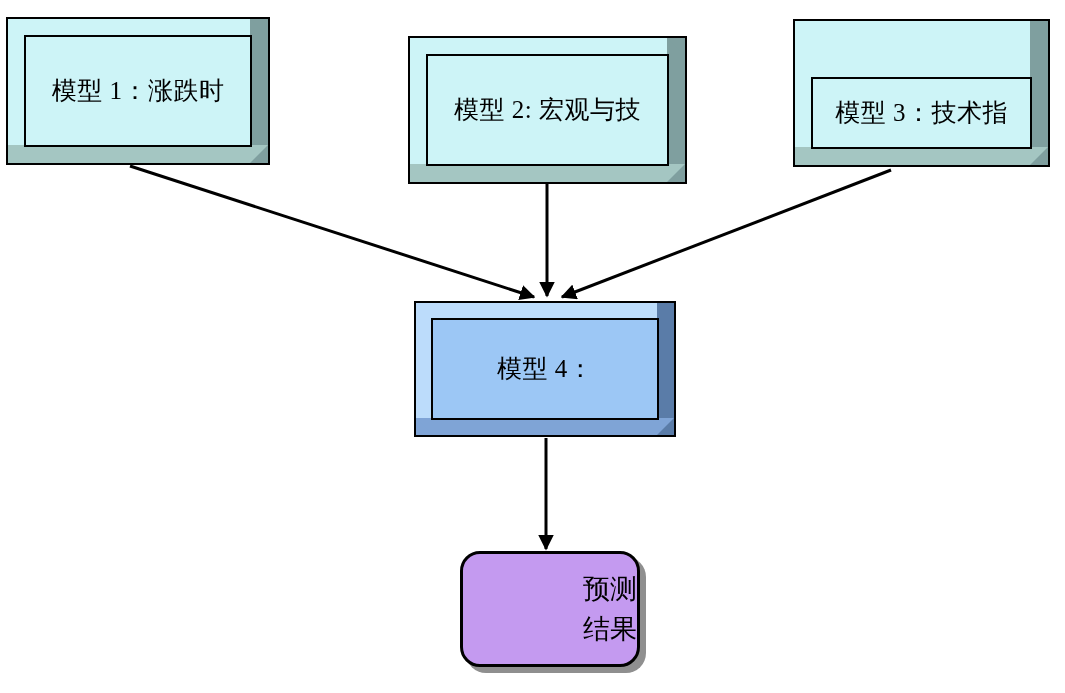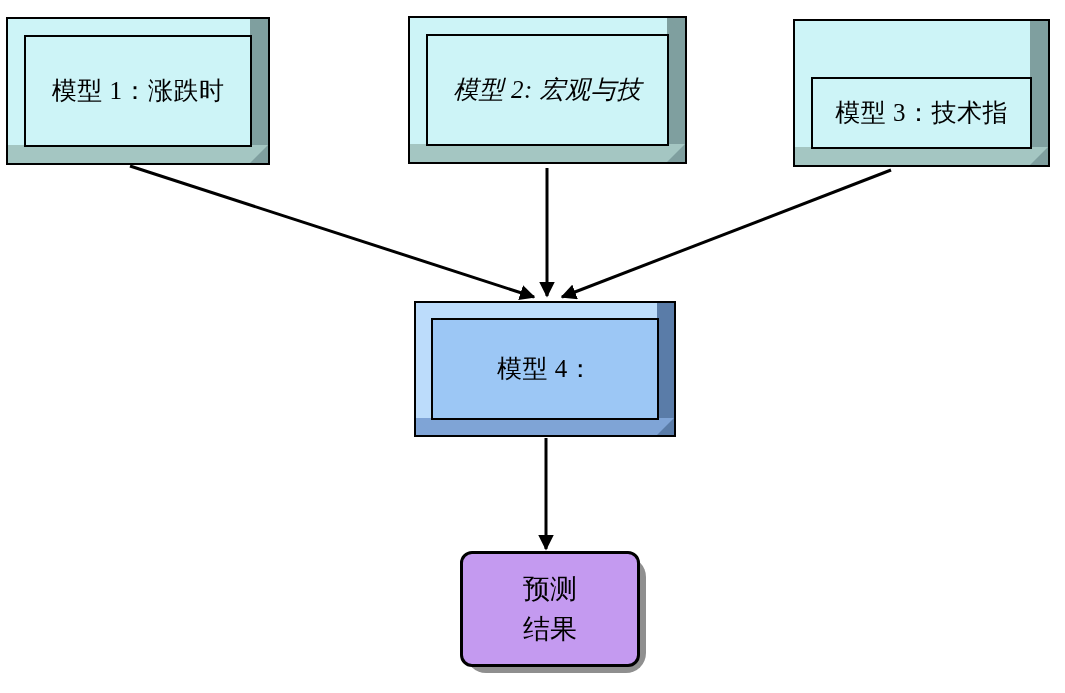--- a/index.html
+++ b/index.html
@@ -88,24 +88,24 @@
   .result-shadow {
     position: absolute;
     background: #8f8f8f;
     border-radius: 20px;
   }
   .result-node {
     position: absolute;
     box-sizing: border-box;
     background: #c49af0;
     border: 3px solid #000000;
-    border-radius: 12px;
+    border-radius: 20px;
     display: flex;
     flex-direction: column;
-    align-items: center;
+    align-items: flex-end;
     justify-content: center;
   }
   .result-text {
     text-align: center;
     color: #000000;
     font-size: 27px;
     line-height: 1.5;
     font-family: "Liberation Serif", "DejaVu Serif", serif;
     white-space: nowrap;
   }
@@ -147,21 +147,21 @@
       <i style="right:0; bottom:0; width:18px; height:18px; background:#7f9f9f;
                 clip-path: polygon(100% 100%, 100% 0, 0 100%);"></i>
     </div>
     <div class="face" style="left:16px; top:16px; right:16px; bottom:16px;">
       <div class="box-text">
         <div>模型 1：涨跌时</div>
       </div>
     </div>
   </div>
 
-  <div class="bevel-box cyan" style="left:408px; top:16px; width:279px; height:148px;font-style:italic;">
+  <div class="bevel-box cyan" style="left:408px; top:36px; width:279px; height:148px;">
     <div class="bv">
       <i class="top" style="left:0;   top:0;    width:100%; height:18px;"></i>
       <i class="left" style="left:0;   top:0;    width:18px; height:100%;"></i>
       <i class="right" style="right:0;  top:0;    width:18px; height:100%;"></i>
       <i class="bottom" style="left:0;   bottom:0; width:100%; height:18px;"></i>
       <i style="left:0; top:0; width:18px; height:18px; background:#cdf4f7;
                 clip-path: polygon(0 0, 100% 0, 0 100%);"></i>
       <i style="right:0; top:0; width:18px; height:18px; background:#7f9f9f;
                 clip-path: polygon(100% 0, 100% 100%, 0 0);"></i>
       <i style="left:0; bottom:0; width:18px; height:18px; background:#a4c6c2;

